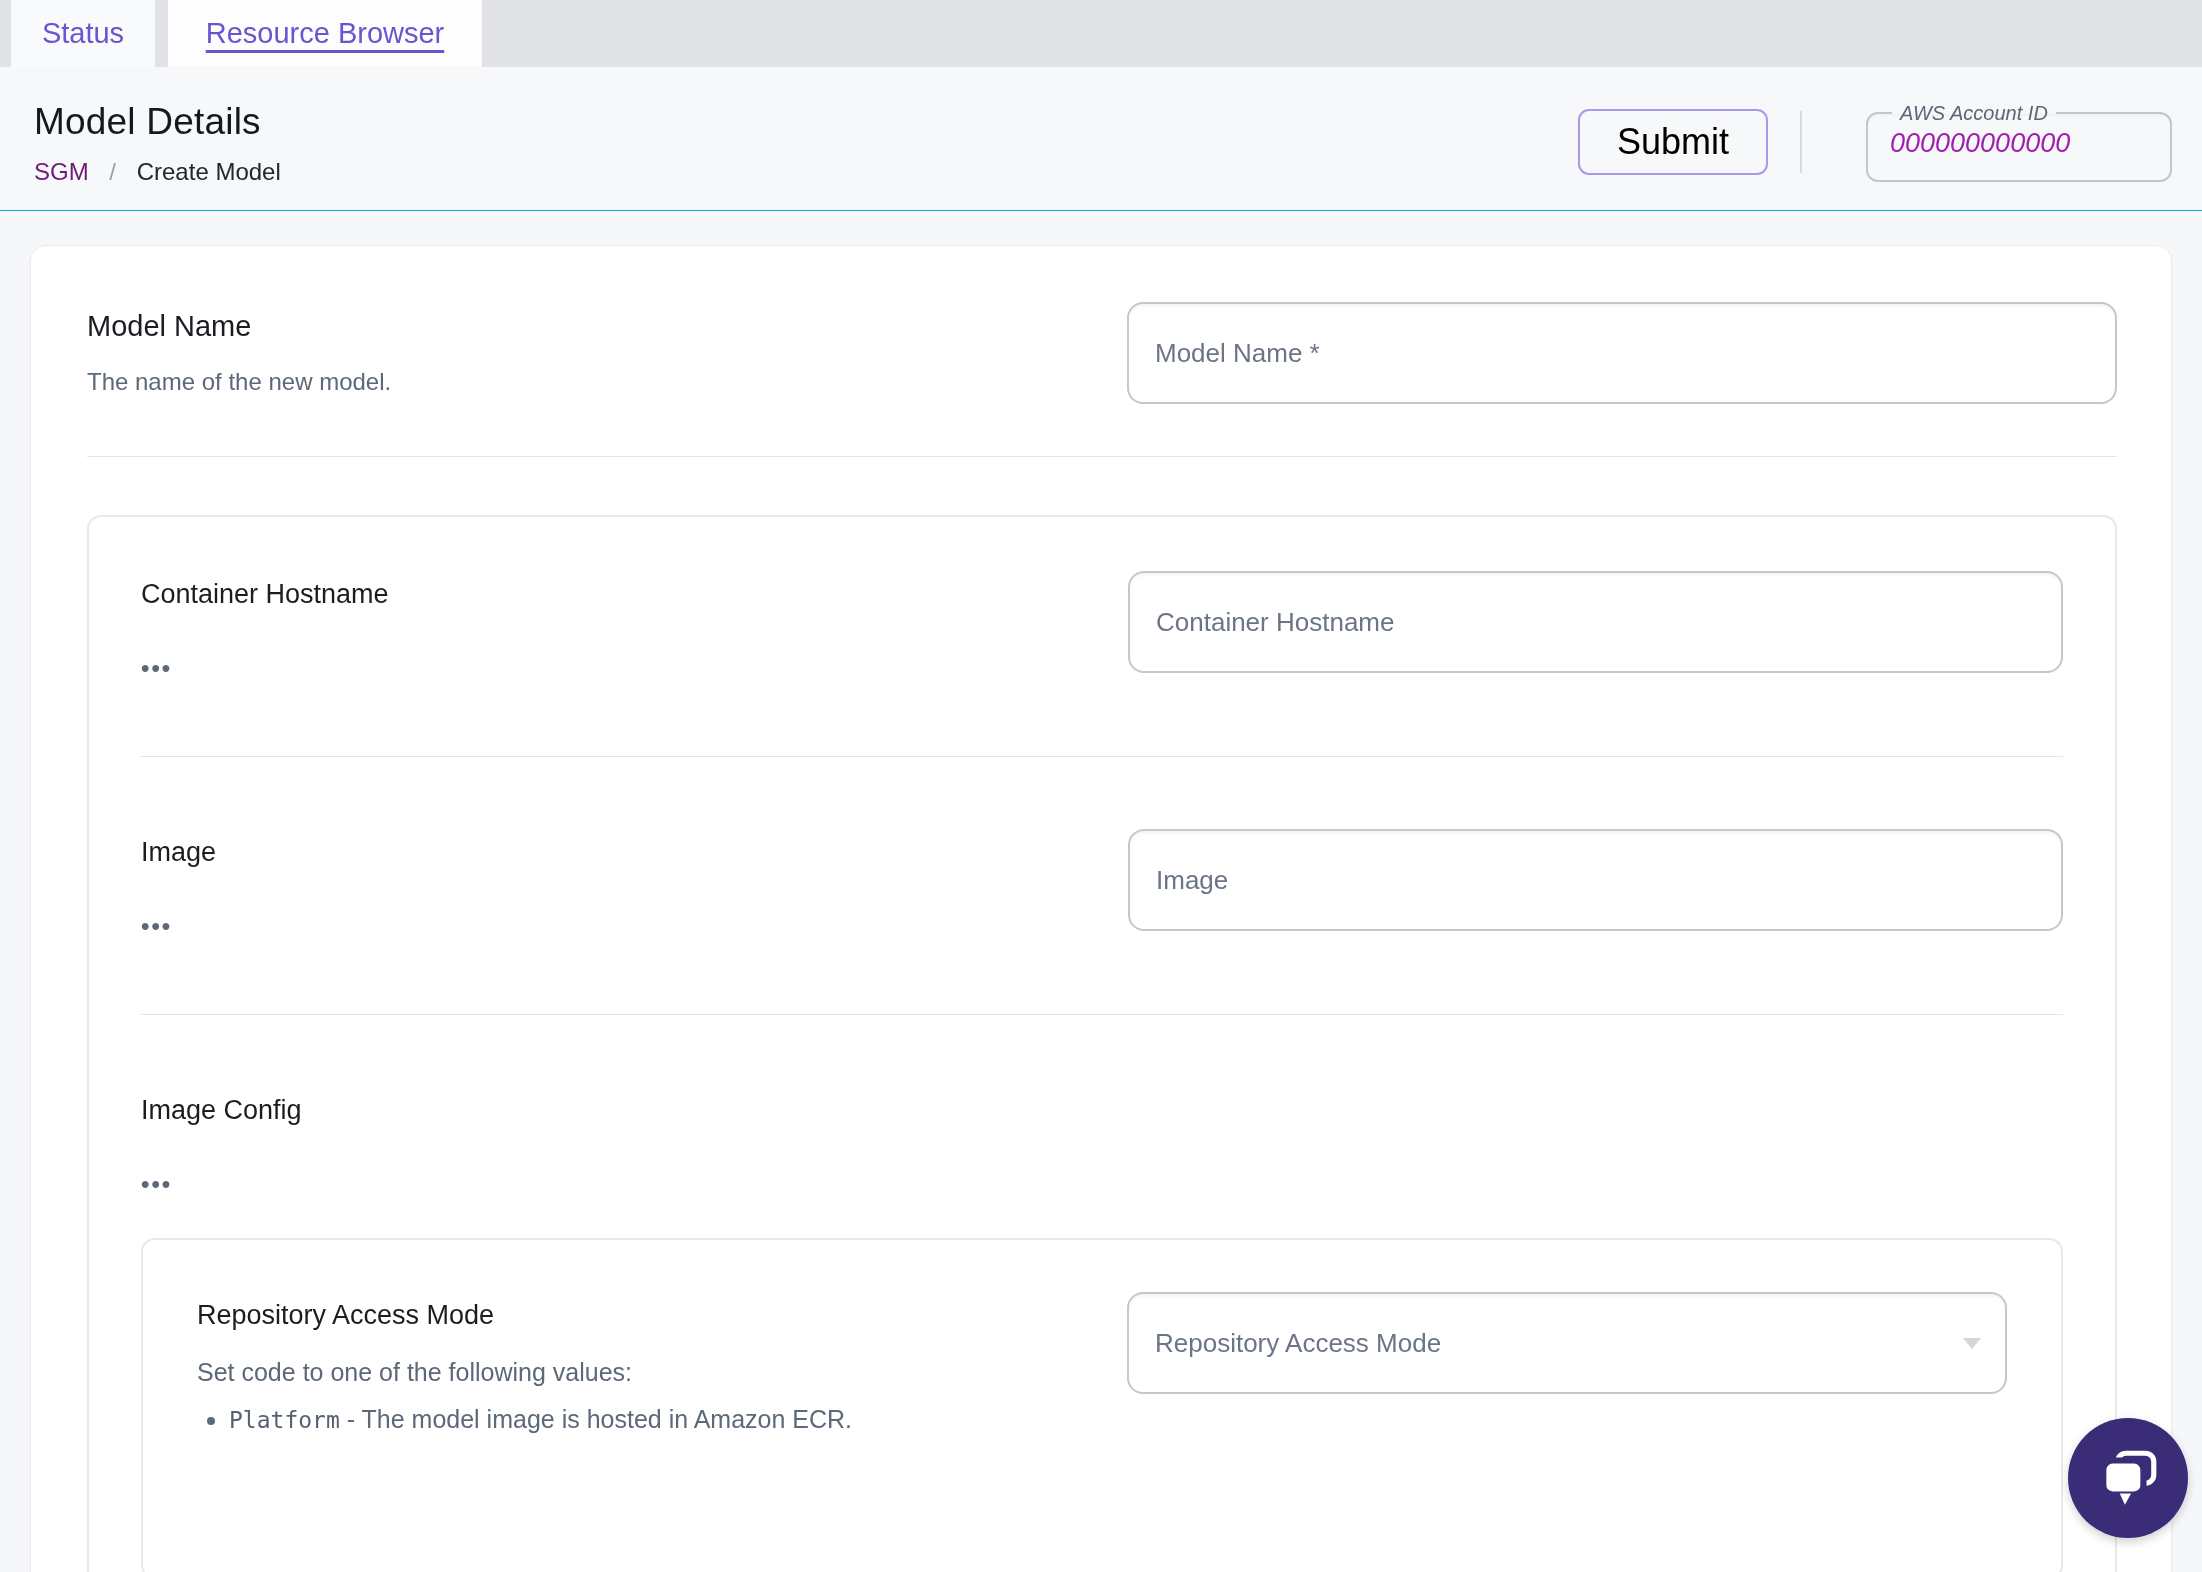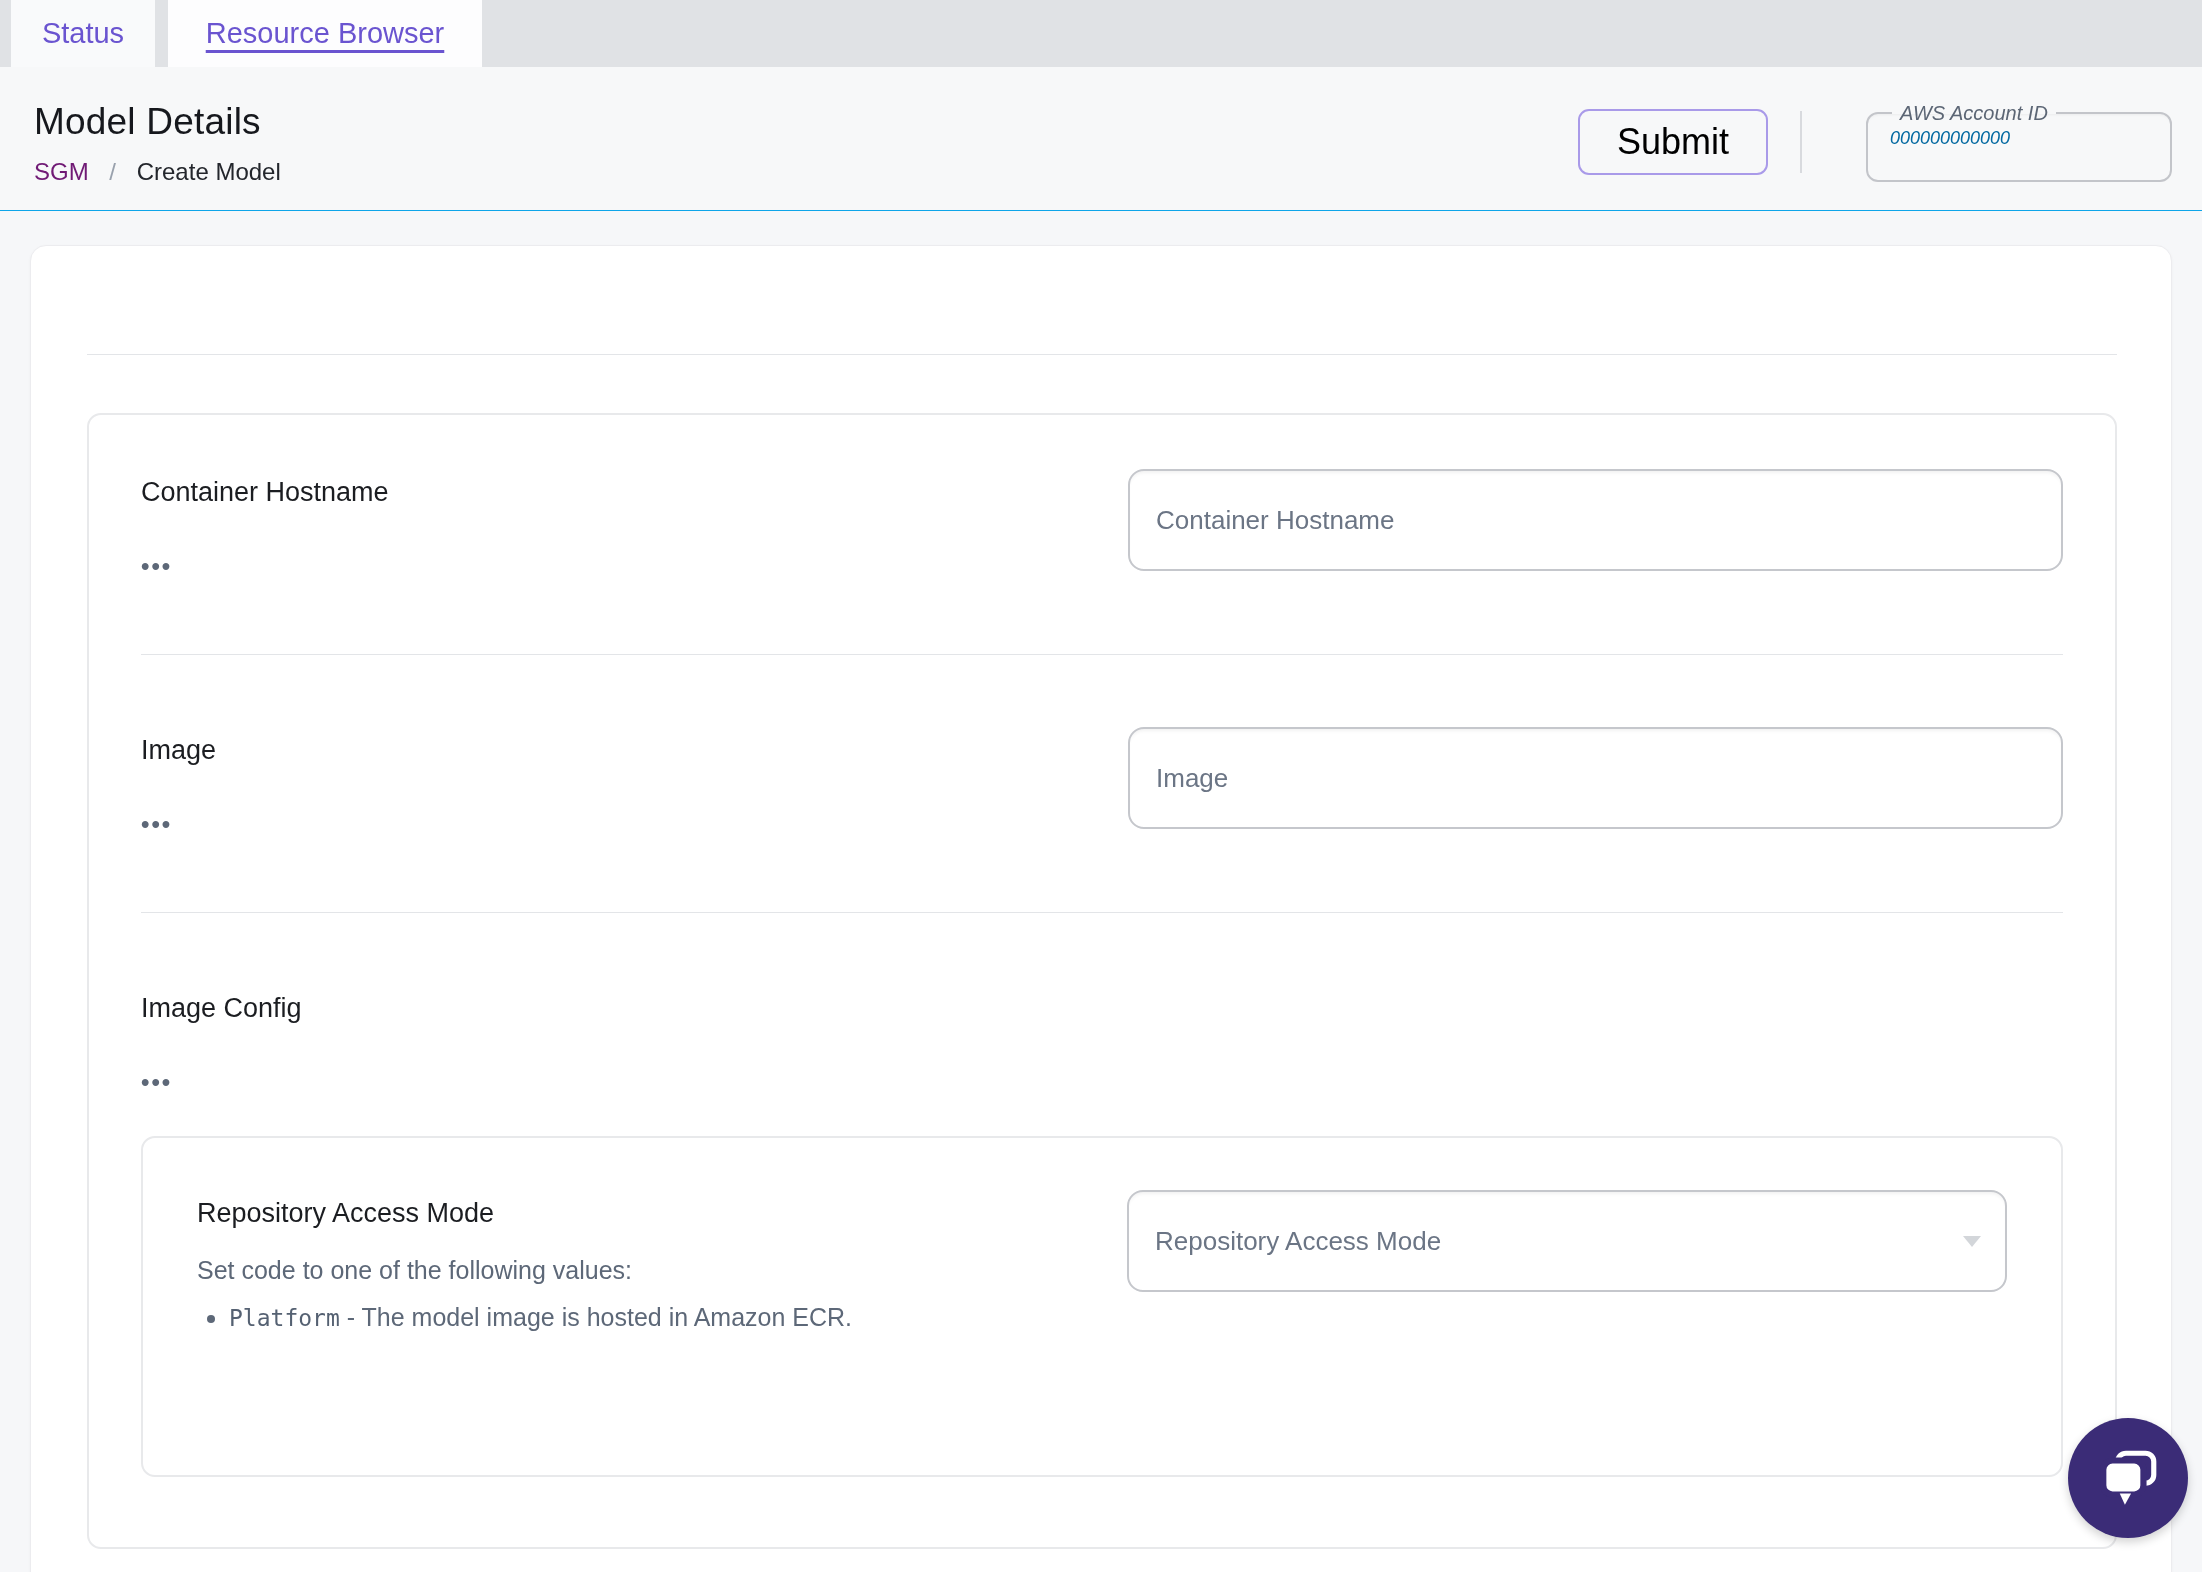--- a/index.html
+++ b/index.html
@@ -56,21 +56,21 @@
     border-left:10px solid transparent; border-right:10px solid transparent;
     border-top:12px solid #474d57;
   }
   .account-fieldset {
     width:306px; height:80px; border:2px solid #c3c5ca; border-radius:12px;
     margin-left:32px; padding:0 0 16px 22px;
     box-shadow: inset 0 3px 3px -2px rgba(0,0,0,.05);
     font-style: italic;
   }
   .account-fieldset legend { font-size:20px; color:#5c6675; padding:0 8px; margin-left:2px; }
-  .account-value { font-size:18px; color:#0369a1; padding-top:3px; }
+  .account-value { font-size:27px; color:#a21caf; padding-top:3px; }
 
   
   .content { padding:34px 30px 0; }
   .card {
     background:#ffffff; border:1px solid #ececef; border-radius:16px;
     padding:56px 54px 80px 56px;
     box-shadow:0 1px 3px rgba(20,22,30,.04);
   }
   .field-row { display:flex; justify-content:space-between; align-items:flex-start; }
   .field-info { padding-top:8px; }
@@ -155,20 +155,27 @@
     <fieldset class="account-fieldset">
       <legend>AWS Account ID</legend>
       <div class="account-value">000000000000</div>
     </fieldset>
   </div>
 </div>
 
 <div class="content">
   <div class="card">
 
+    <div class="field-row">
+      <div class="field-info">
+        <h2 class="section-label">Model Name</h2>
+        <p class="desc">The name of the new model.</p>
+      </div>
+      <input class="text-input input-xl" type="text" placeholder="Model Name *" style="">
+    </div>
 
     <hr class="hr hr-main">
 
 
     <div class="inner-card">
 
       <div class="field-row">
         <div class="field-info">
           <h3 class="sub-label">Container Hostname</h3>
           <span class="more-dots">•••</span>

